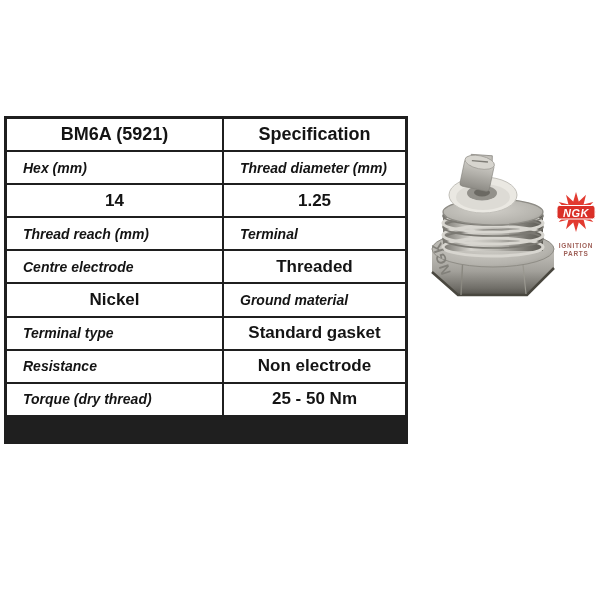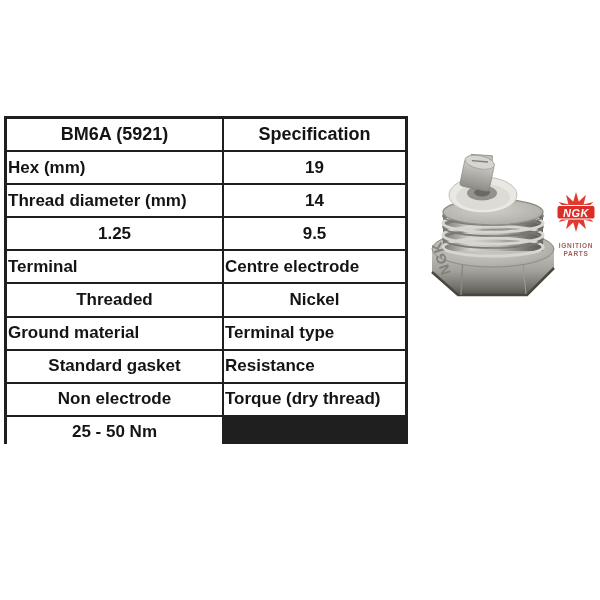--- a/index.html
+++ b/index.html
@@ -13,46 +13,45 @@
     position:absolute; left:4px; top:116px; width:404px; height:368px;
     box-sizing:border-box; background:#1f1f1f; padding:3px;
     display:grid; grid-template-columns:215px 181px; grid-template-rows:repeat(11,1fr);
     gap:2px;
   }
   .cell {
     background:#ffffff; display:flex; align-items:center;
     color:#141414; font-weight:bold; overflow:hidden; white-space:nowrap;
   }
   .cell.head  { justify-content:center; font-size:18px; }
-  .cell.label { justify-content:flex-start; padding-left:1px; font-size:17px; }
+  .cell.label { justify-content:flex-start; padding-left:16px; font-size:14px;font-style:italic; }
   .cell.value { justify-content:center; font-size:17px; }
 
   
   .figure { position:absolute; left:405px; top:115px; width:195px; height:215px; }
   .figure svg { position:absolute; left:0; top:0; }
   .logo-wrap { position:absolute; left:147px; top:75px; width:48px; height:72px; }
 </style>
 </head>
 <body>
 
 <div class="canvas">
 
   <div class="spec-table">
     <div class="cell head">BM6A (5921)</div>
     <div class="cell head">Specification</div>
 
     <div class="cell label">Hex (mm)</div>
-    <div class="cell value">19</div>
 
     <div class="cell label">Thread diameter (mm)</div>
     <div class="cell value">14</div>
 
     <div class="cell value">1.25</div>
 
-    <div class="cell value">9.5</div>
+    <div class="cell label">Thread reach (mm)</div>
 
     <div class="cell label">Terminal</div>
     <div class="cell label">Centre electrode</div>
 
     <div class="cell value">Threaded</div>
     <div class="cell value">Nickel</div>
 
     <div class="cell label">Ground material</div>
 
     <div class="cell label">Terminal type</div>

